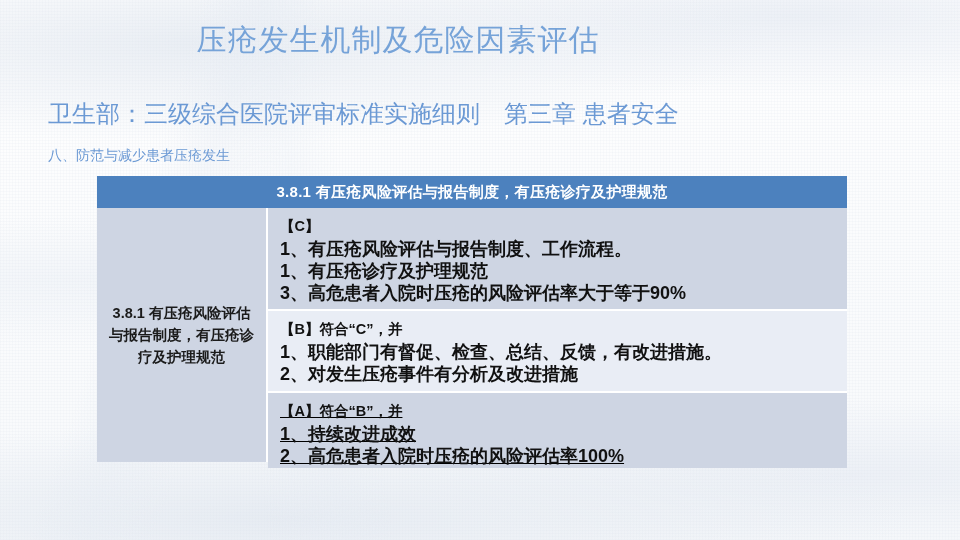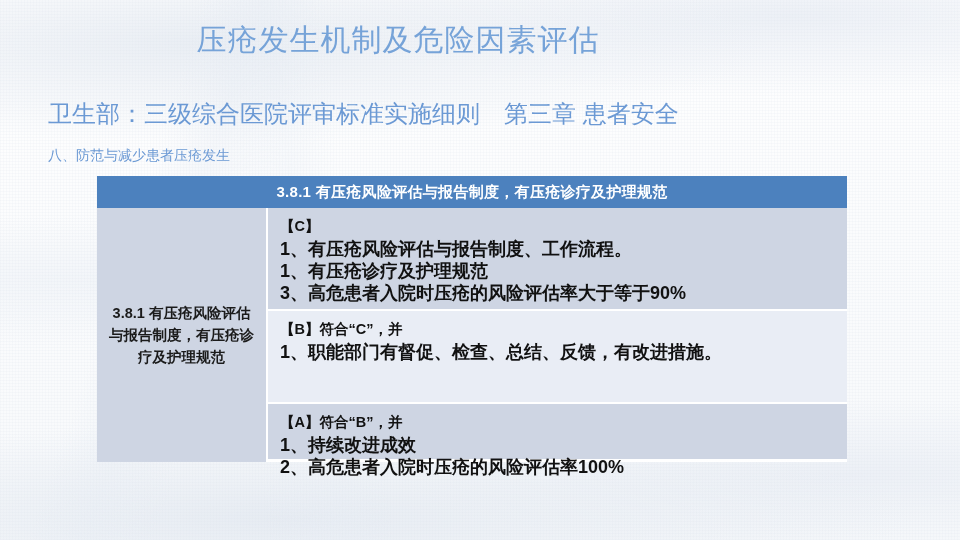--- a/index.html
+++ b/index.html
@@ -135,21 +135,21 @@
 
   .level-block {
     padding: 6px 0 6px 12px;
     box-sizing: border-box;
   }
   .level-block + .level-block {
     border-top: 2px solid #ffffff;
   }
   .level-c { background: #ced5e3; height: 101px; }
   .level-b { background: #e9edf5; height: 93px; }
-  .level-a { background: #ced5e3; height: 57px; }
+  .level-a { background: #ced5e3; height: 77px; text-decoration: underline; }
 
   .level-line {
     font-size: 18px;
     line-height: 22px;
     color: #111111;
     font-weight: bold;
     white-space: nowrap;
   }
   .level-head {
     font-size: 14.5px;
@@ -189,20 +189,21 @@
         <div class="level-block level-c">
           <div class="level-head">【C】</div>
           <div class="level-line">1、有压疮风险评估与报告制度、工作流程。</div>
           <div class="level-line">1、有压疮诊疗及护理规范</div>
           <div class="level-line">3、高危患者入院时压疮的风险评估率大于等于90%</div>
         </div>
 
         <div class="level-block level-b">
           <div class="level-head">【B】符合“C”，并</div>
           <div class="level-line">1、职能部门有督促、检查、总结、反馈，有改进措施。</div>
+          <div class="level-line">2、对发生压疮事件有分析及改进措施</div>
         </div>
 
         <div class="level-block level-a">
           <div class="level-head">【A】符合“B”，并</div>
           <div class="level-line">1、持续改进成效</div>
           <div class="level-line">2、高危患者入院时压疮的风险评估率100%</div>
         </div>
 
       </div>
     </div>

